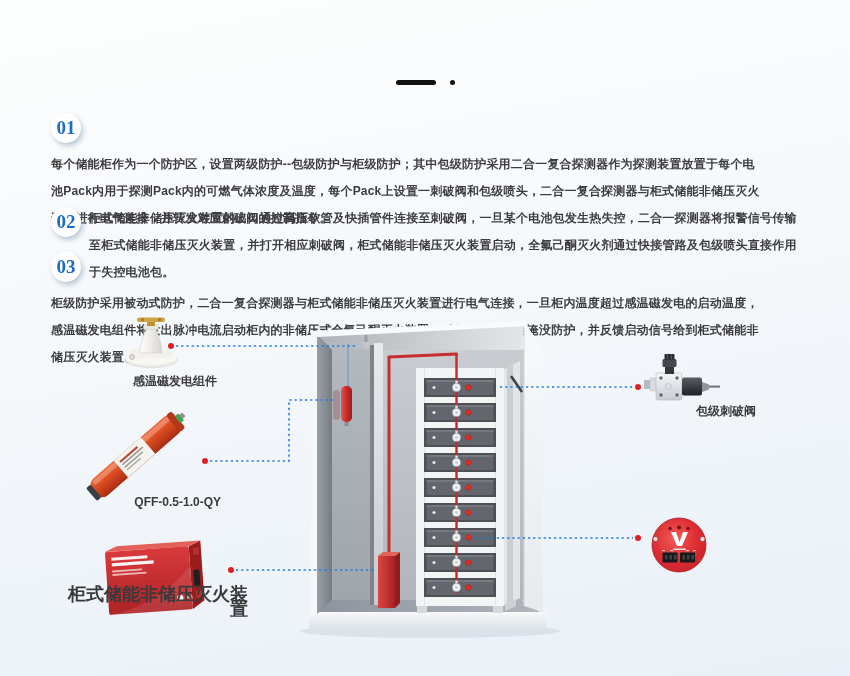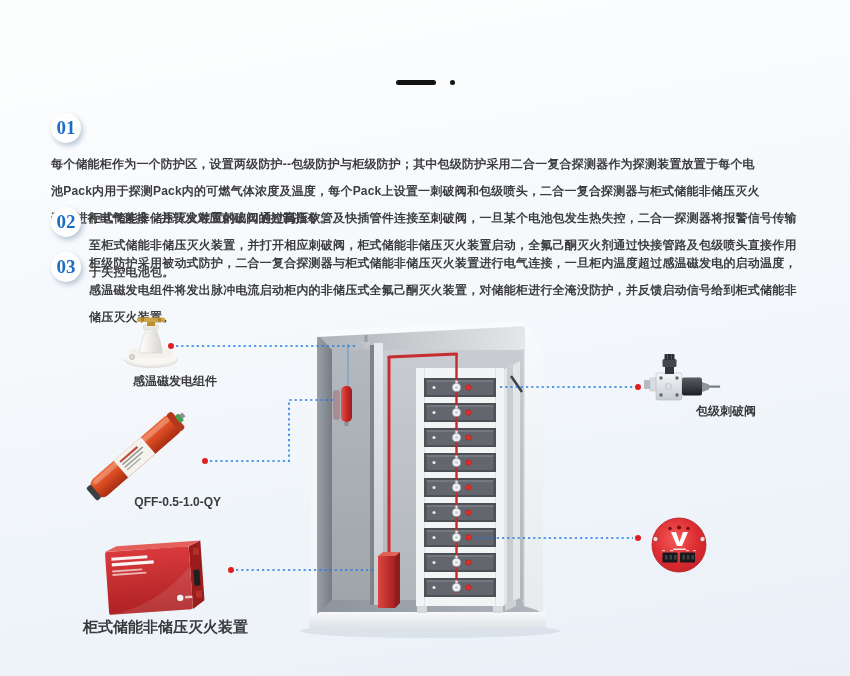--- a/index.html
+++ b/index.html
@@ -21,30 +21,30 @@
 
   .point { position: absolute; left: 51px; width: 755px; display: flex; gap: 8px; }
   .point-badge {
     flex: none; width: 30px; height: 30px; margin-top: 2px; border-radius: 50%;
     background: #ffffff; box-shadow: 2px 3px 5px rgba(125,148,178,0.5);
     color: #1a6ec5; font-family: "Liberation Serif", serif; font-weight: bold;
     font-size: 19px; display: flex; align-items: center; justify-content: center;
   }
   .point-text { width: 711px; font-size: 12px; line-height: 27px; color: #3d3d3f;
     font-weight: bold; letter-spacing: 0.2px; }
-  #point-1 { top: 111px; flex-direction: column; } #point-2 { top: 193px; margin-top: 12px; } #point-3 { top: 250px; }
+  #point-1 { top: 111px; flex-direction: column; } #point-2 { top: 193px; margin-top: 12px; } #point-3 { top: 250px; flex-direction: column; }
 
   .diagram-svg { position: absolute; top: 316px; left: 0; }
 
   .dev-label { position: absolute; font-size: 12px; color: #3a3a3c; font-weight: bold;
     text-align: right; line-height: 15px; }
   #label-thermo { left: 57px; top: 374px; width: 160px; }
   #label-qff-model { left: 61px; top: 495px; width: 160px; }
   #label-qff-name { left: 65px; top: 511px; width: 160px; }
-  #label-cabinet-device { left: 68px; top: 619px; width: 180px; font-size: 15px; }
+  #label-cabinet-device { left: 68px; top: 587px; width: 180px; font-size: 18px; }
   #label-valve { left: 596px; top: 404px; width: 160px; }
   #label-detector { left: 590px; top: 576px; width: 160px; }
 </style>
 </head>
 <body>
 
 <div class="page">
 
   <div class="title-deco">
     <div class="title-underline"></div>

